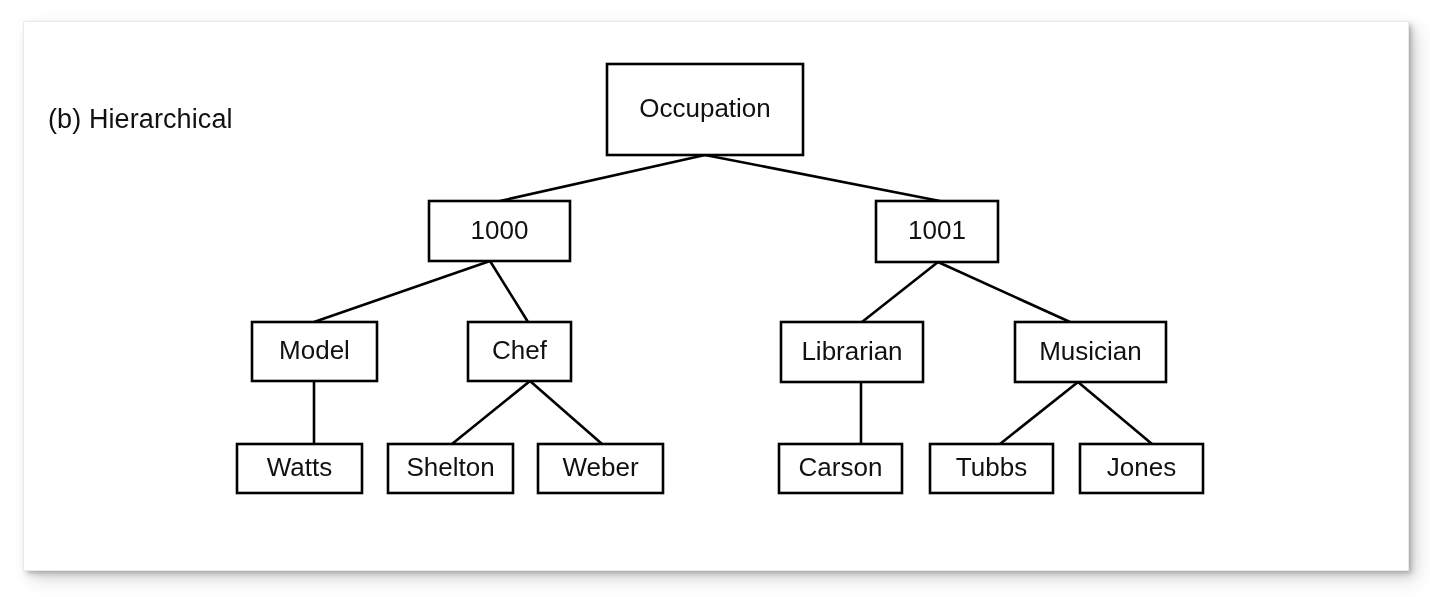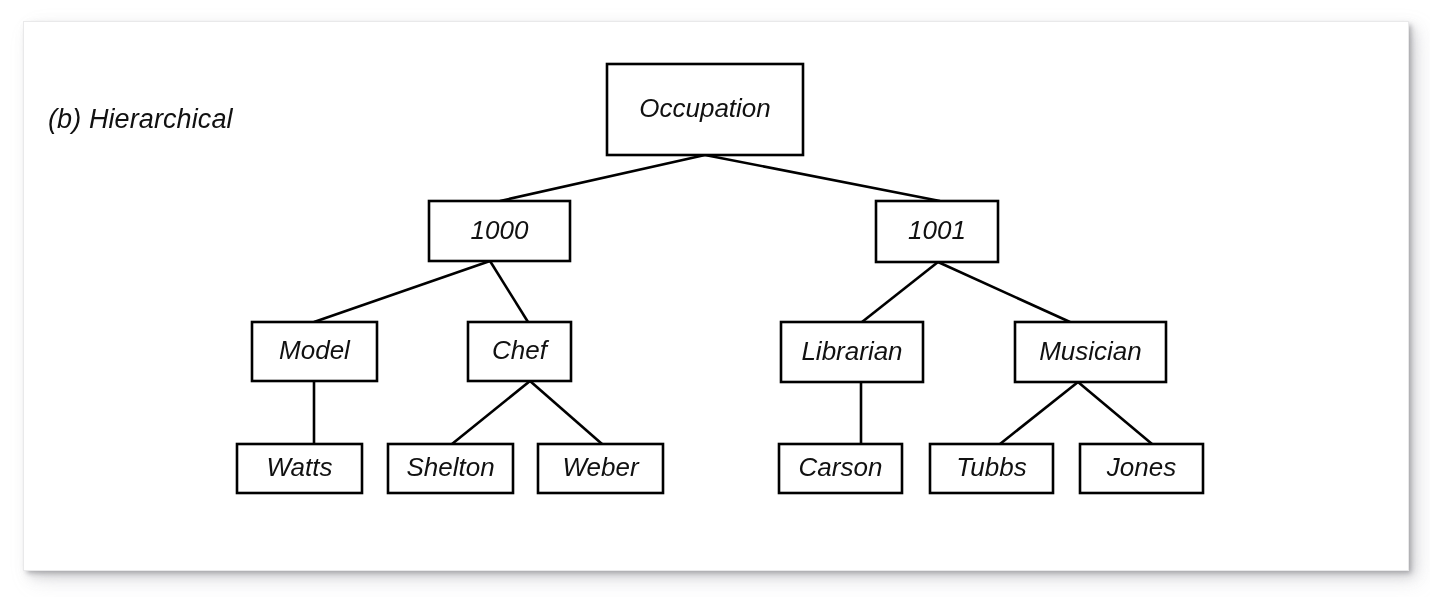--- a/index.html
+++ b/index.html
@@ -12,21 +12,20 @@
     height: 597px;
     font-family: "Liberation Sans", sans-serif;
     overflow: hidden;
   }
 
   #figure-root {
     position: relative;
     width: 1254px;
     height: 597px;
     background: #ffffff;
-    font-style: italic;
   }
 
   
   .panel {
     position: absolute;
     left: 24px;
     top: 22px;
     width: 1384px;
     height: 548px;
     background: #ffffff;

